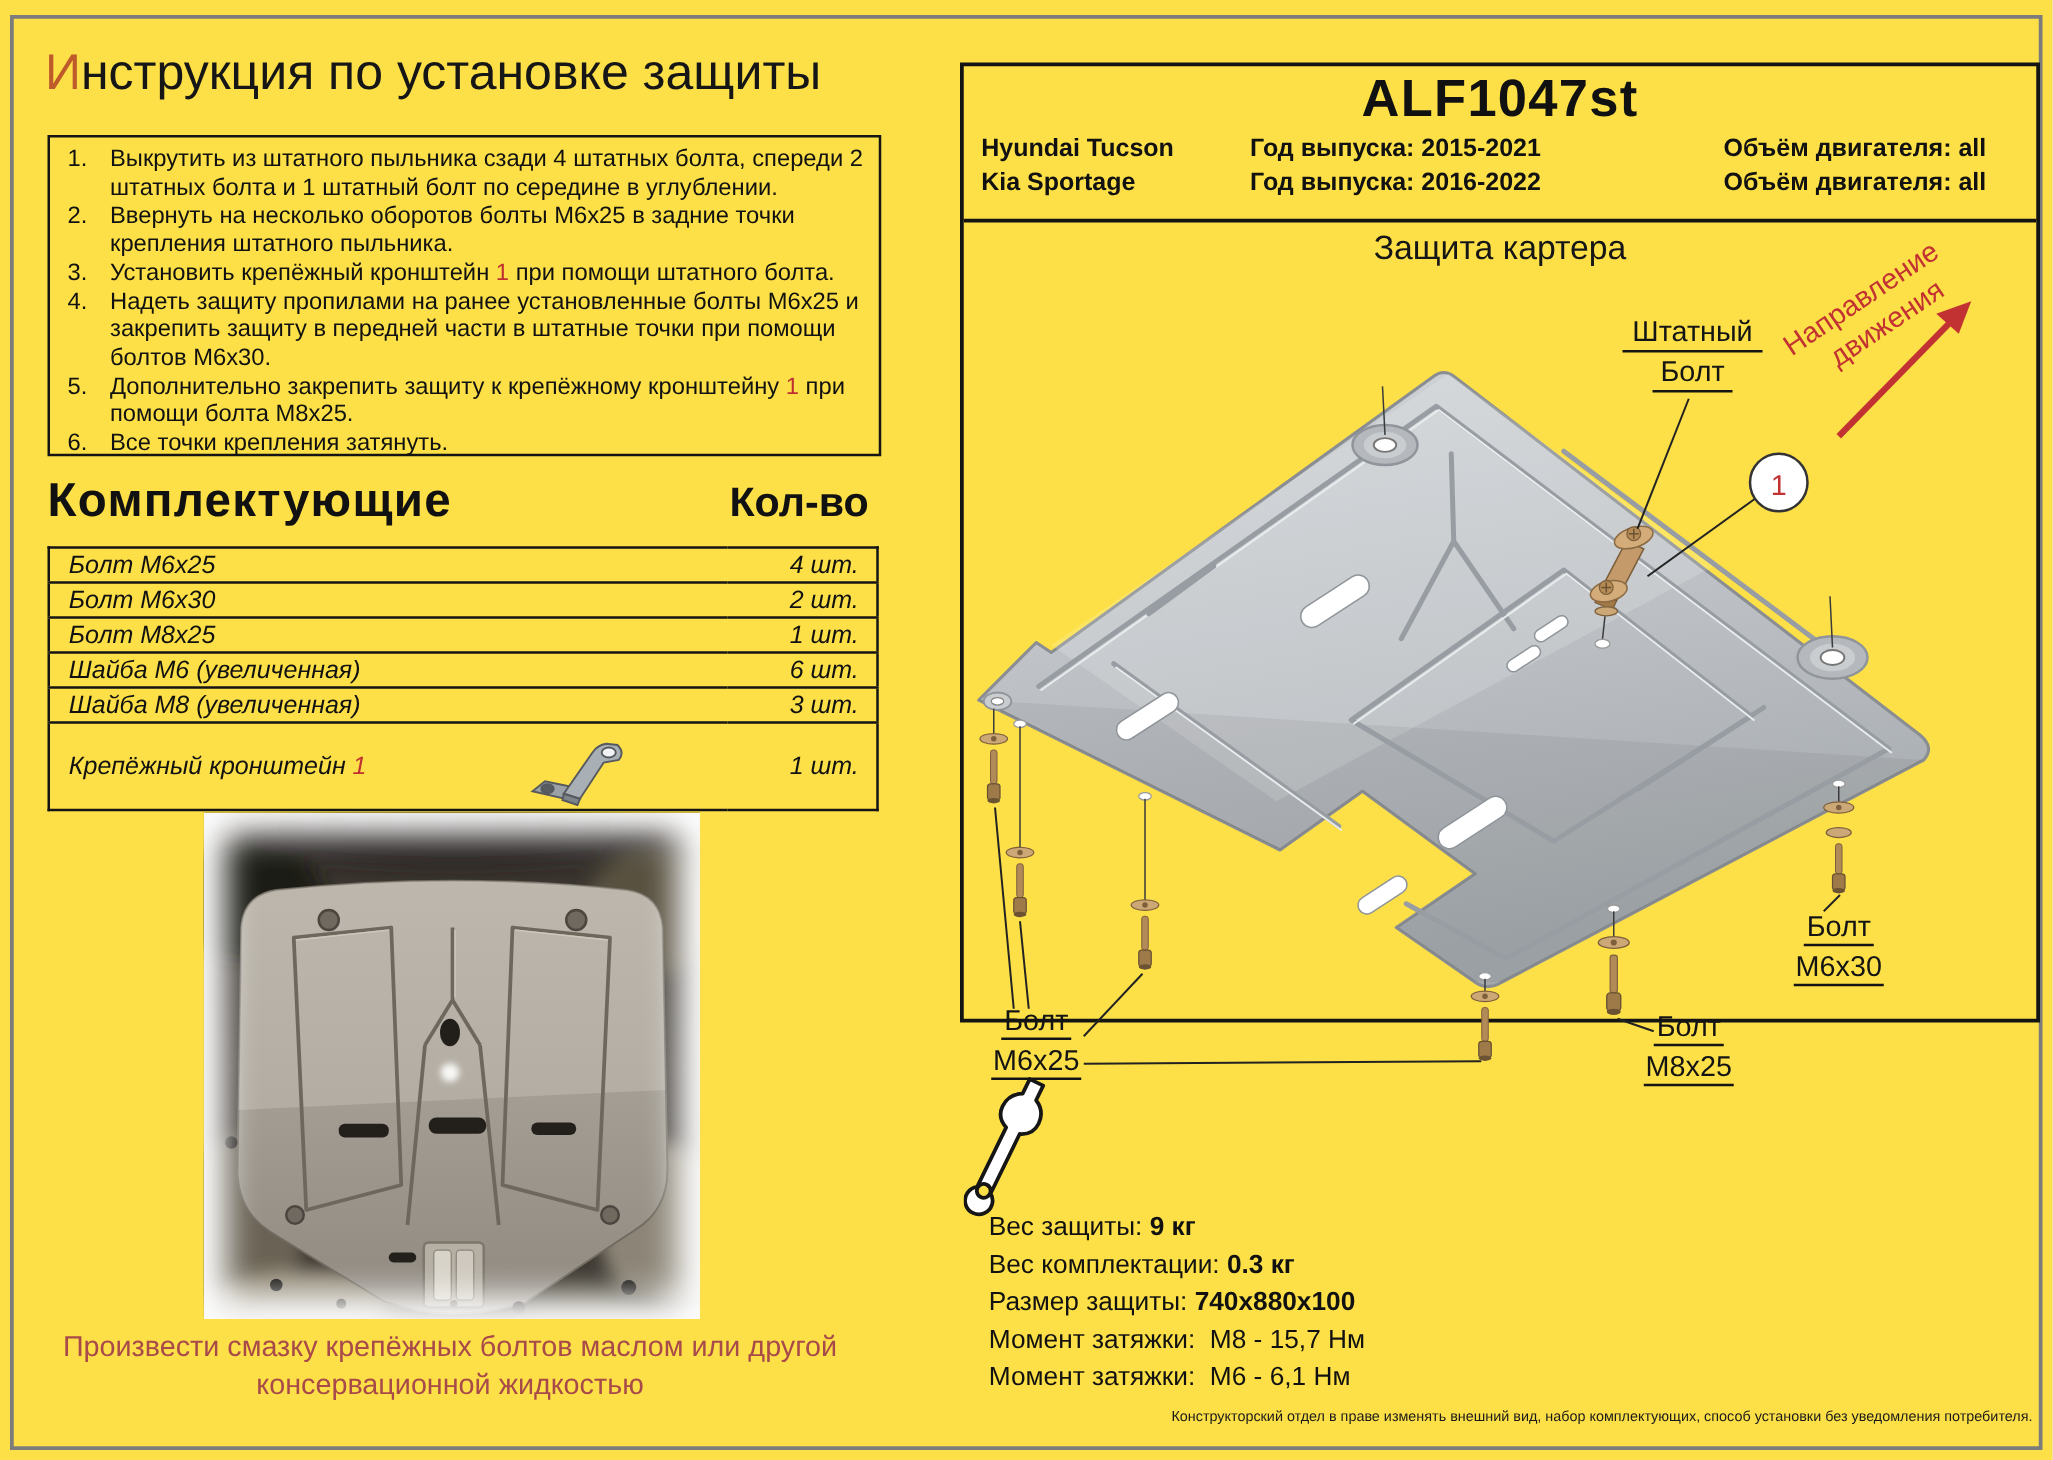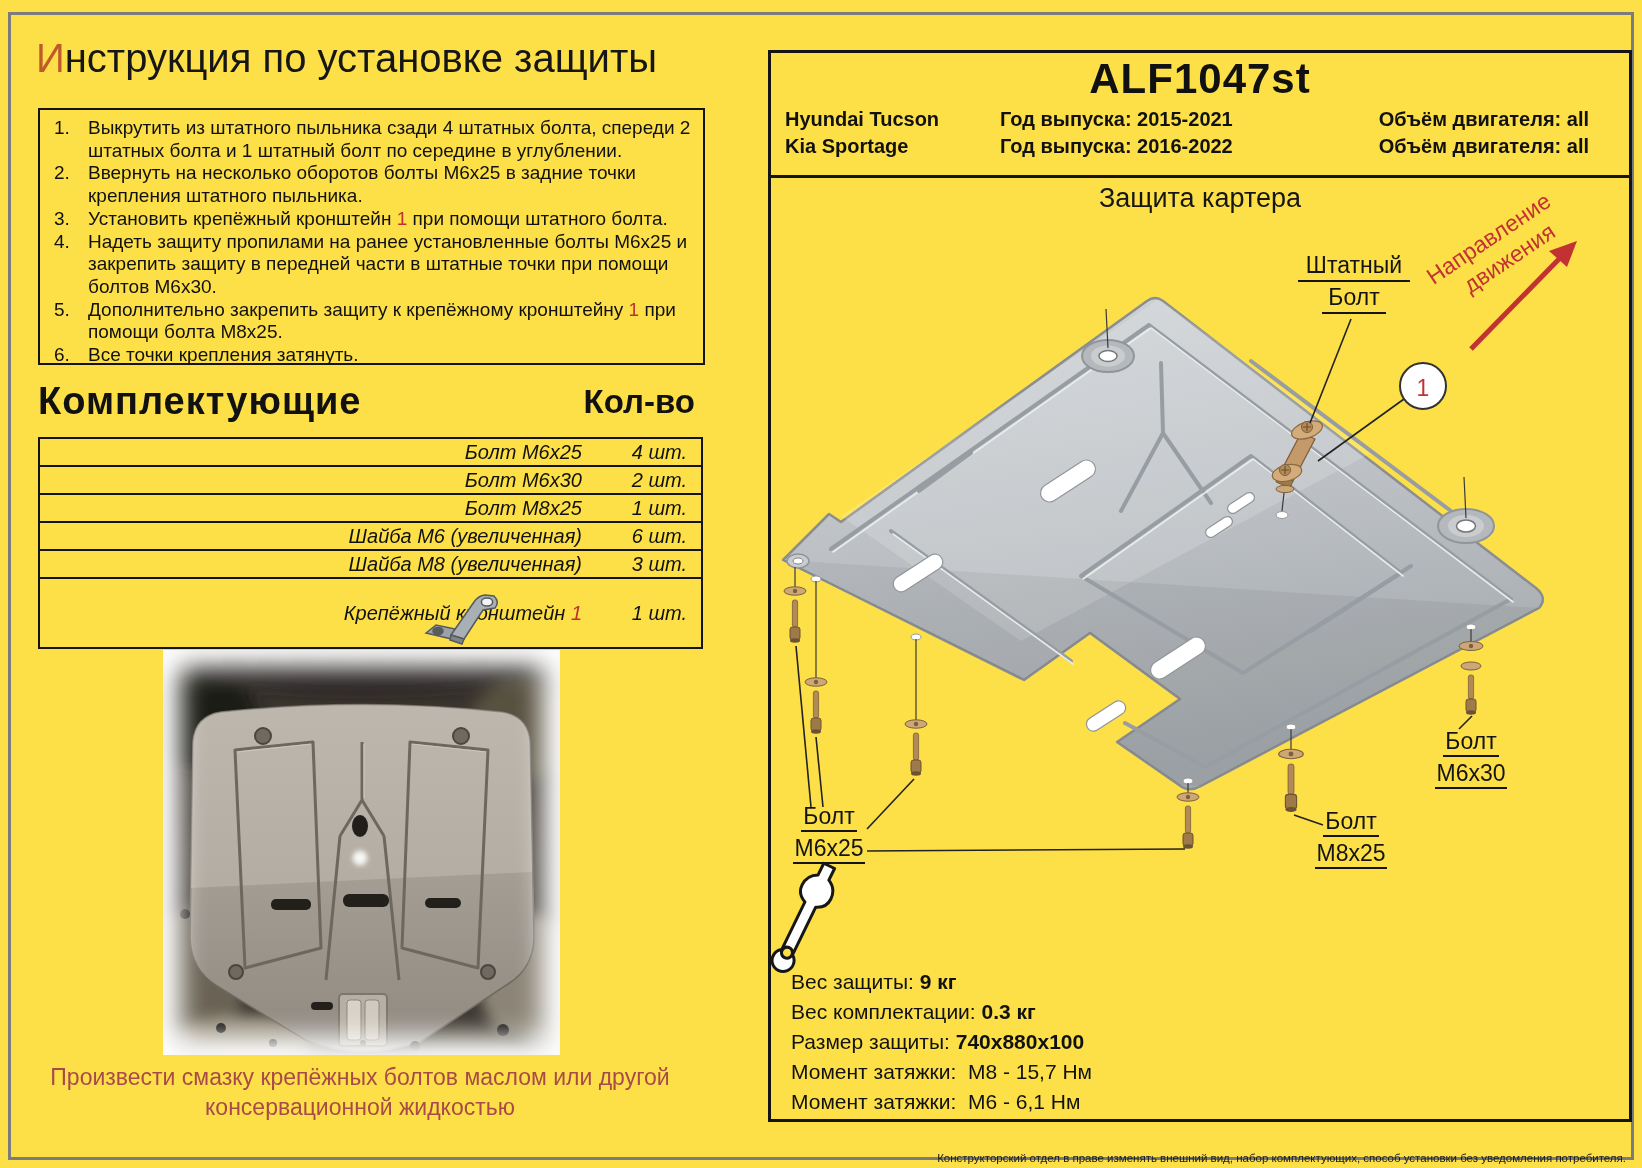--- a/index.html
+++ b/index.html
@@ -20,46 +20,46 @@
   .seg-red{color:#c03030;}
   .components-header{position:absolute;left:38px;top:380px;width:657px;display:flex;
         justify-content:space-between;align-items:center;}
   .components-heading{font-size:38px;font-weight:bold;letter-spacing:1px;}
   .qty-heading{font-size:33px;font-weight:bold;}
   .table-wrap{position:absolute;left:38px;top:437px;width:665px;}
   .components-table{width:100%;border-collapse:collapse;border:2px solid #141414;
         font-style:italic;font-size:20px;}
   .components-table td{border-top:2px solid #141414;height:26px;padding:0;}
   .components-table tr:first-child td{border-top:none;}
-  .components-table td.c-label{padding-left:28px;text-align:right;}
+  .components-table td.c-label{padding-left:15px;}
   .components-table td.c-qty{width:105px;text-align:right;padding-right:14px;white-space:nowrap;}
   .components-table tr.tall td{height:68px;}
   .bracket-icon{position:absolute;left:382px;top:150px;width:86px;height:62px;}
   .photo{position:absolute;left:163px;top:650px;width:397px;height:405px;}
   .photo svg{display:block;}
   .photo-fade{position:absolute;inset:0;box-shadow:inset 0 0 26px 18px #ffffff;pointer-events:none;}
   .photo-caption{position:absolute;left:40px;top:1062px;width:640px;text-align:center;
         font-size:23px;line-height:30px;color:#a84a4a;}
   
-  .right-panel{position:absolute;left:768px;top:50px;width:864px;height:1072px;
+  .right-panel{position:absolute;left:768px;top:50px;width:864px;height:768px;
         border:3px solid #141414;box-sizing:border-box;}
   .vehicle-header{position:absolute;left:0;top:0;width:100%;height:125px;
         border-bottom:3px solid #141414;box-sizing:border-box;}
   .part-code{margin-top:2px;text-align:center;font-size:42px;font-weight:bold;letter-spacing:1px;}
   .vehicle-rows{margin-top:3px;font-weight:bold;}
   .vehicle-row{display:grid;grid-template-columns:215px 330px 1fr;padding:0 14px;
         font-size:20px;line-height:27px;}
   .vehicle-row .v-engine{text-align:right;padding-right:26px;}
   .diagram-title{position:absolute;left:0;top:130px;width:100%;text-align:center;
         font-size:27px;color:#161616;}
   svg.diagram{position:absolute;left:0;top:128px;}
   .specs{position:absolute;left:20px;top:914px;font-size:21px;line-height:30px;white-space:pre;}
   .spec-value.bold{font-weight:bold;}
   .disclaimer{position:absolute;left:768px;top:1128px;width:858px;text-align:right;
-        font-size:11.5px;color:#1a1a1a;margin-top:24px;}
+        font-size:11.5px;color:#1a1a1a;}
   
   .brz{fill:#cda877;stroke:#7d5f3c;stroke-width:1;}
   .brzd{fill:#b28a58;stroke:#7d5f3c;stroke-width:.8;}
   .brzh{fill:#9d7a48;stroke:#6b5233;stroke-width:1;}
   .lead{stroke:#222;stroke-width:1.6;fill:none;}
   .axis{stroke:#3a3a3a;stroke-width:1.2;fill:none;}
   .lblu{stroke:#141414;stroke-width:2;}
   .lbl{font-family:"Liberation Sans",sans-serif;font-size:23px;fill:#141414;text-anchor:middle;}
   .rib{stroke:#979da2;stroke-width:4;fill:none;stroke-linejoin:round;stroke-linecap:round;}
   .ribhi{stroke:#e9eced;stroke-width:1.6;fill:none;stroke-linejoin:round;stroke-linecap:round;}

